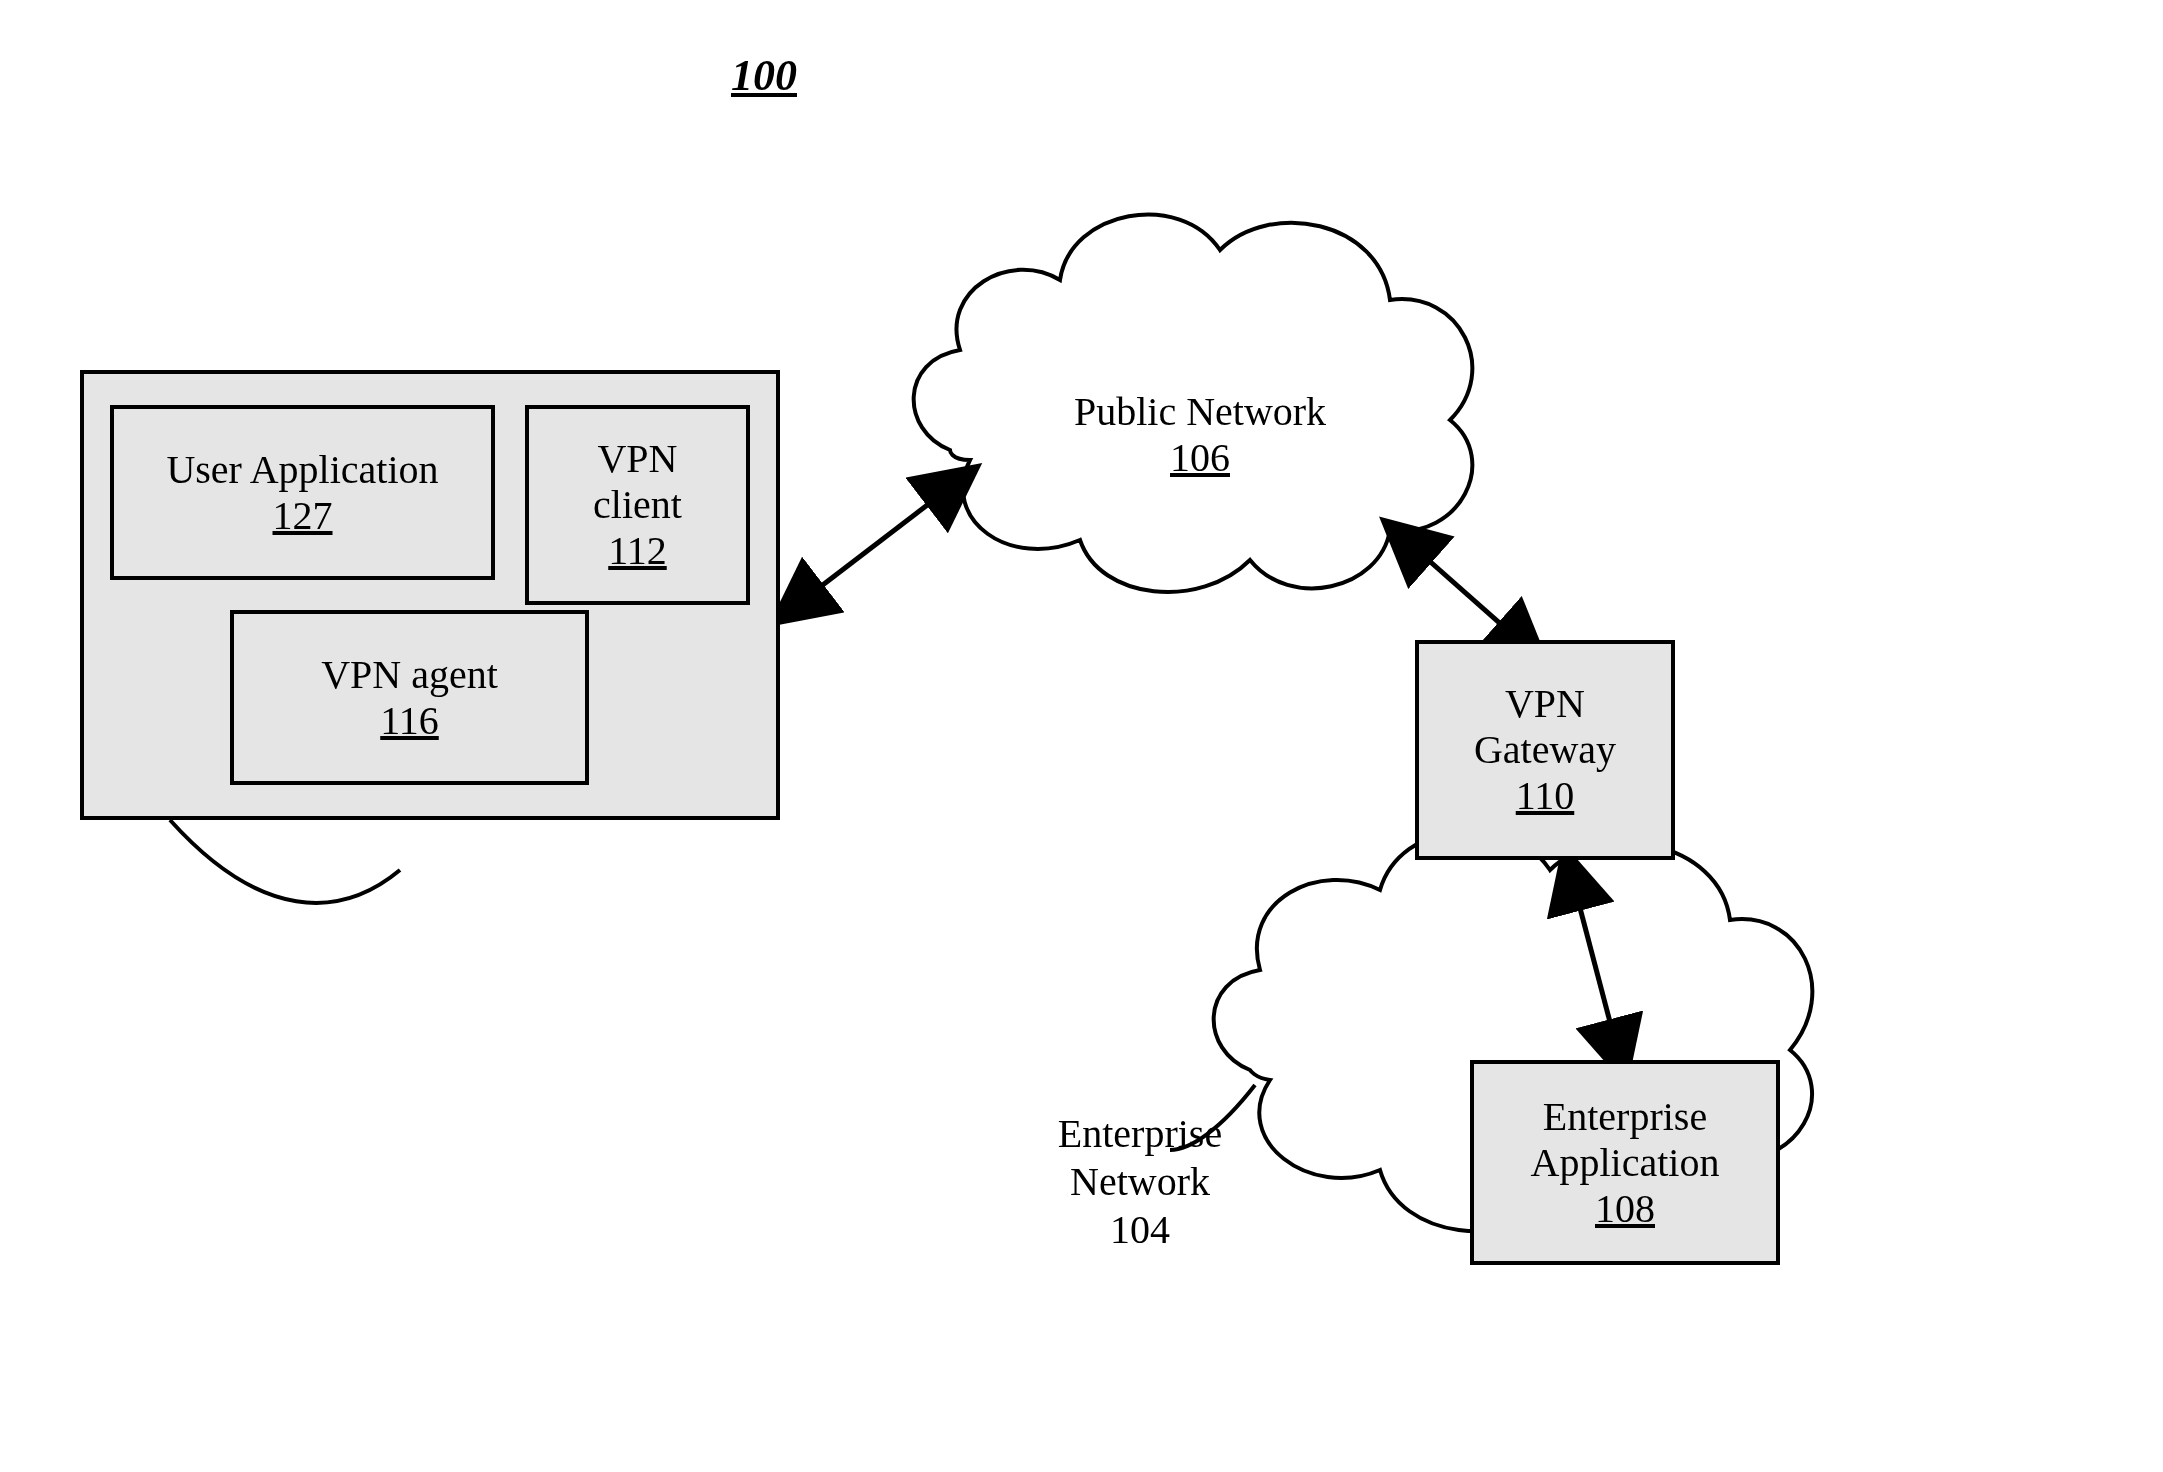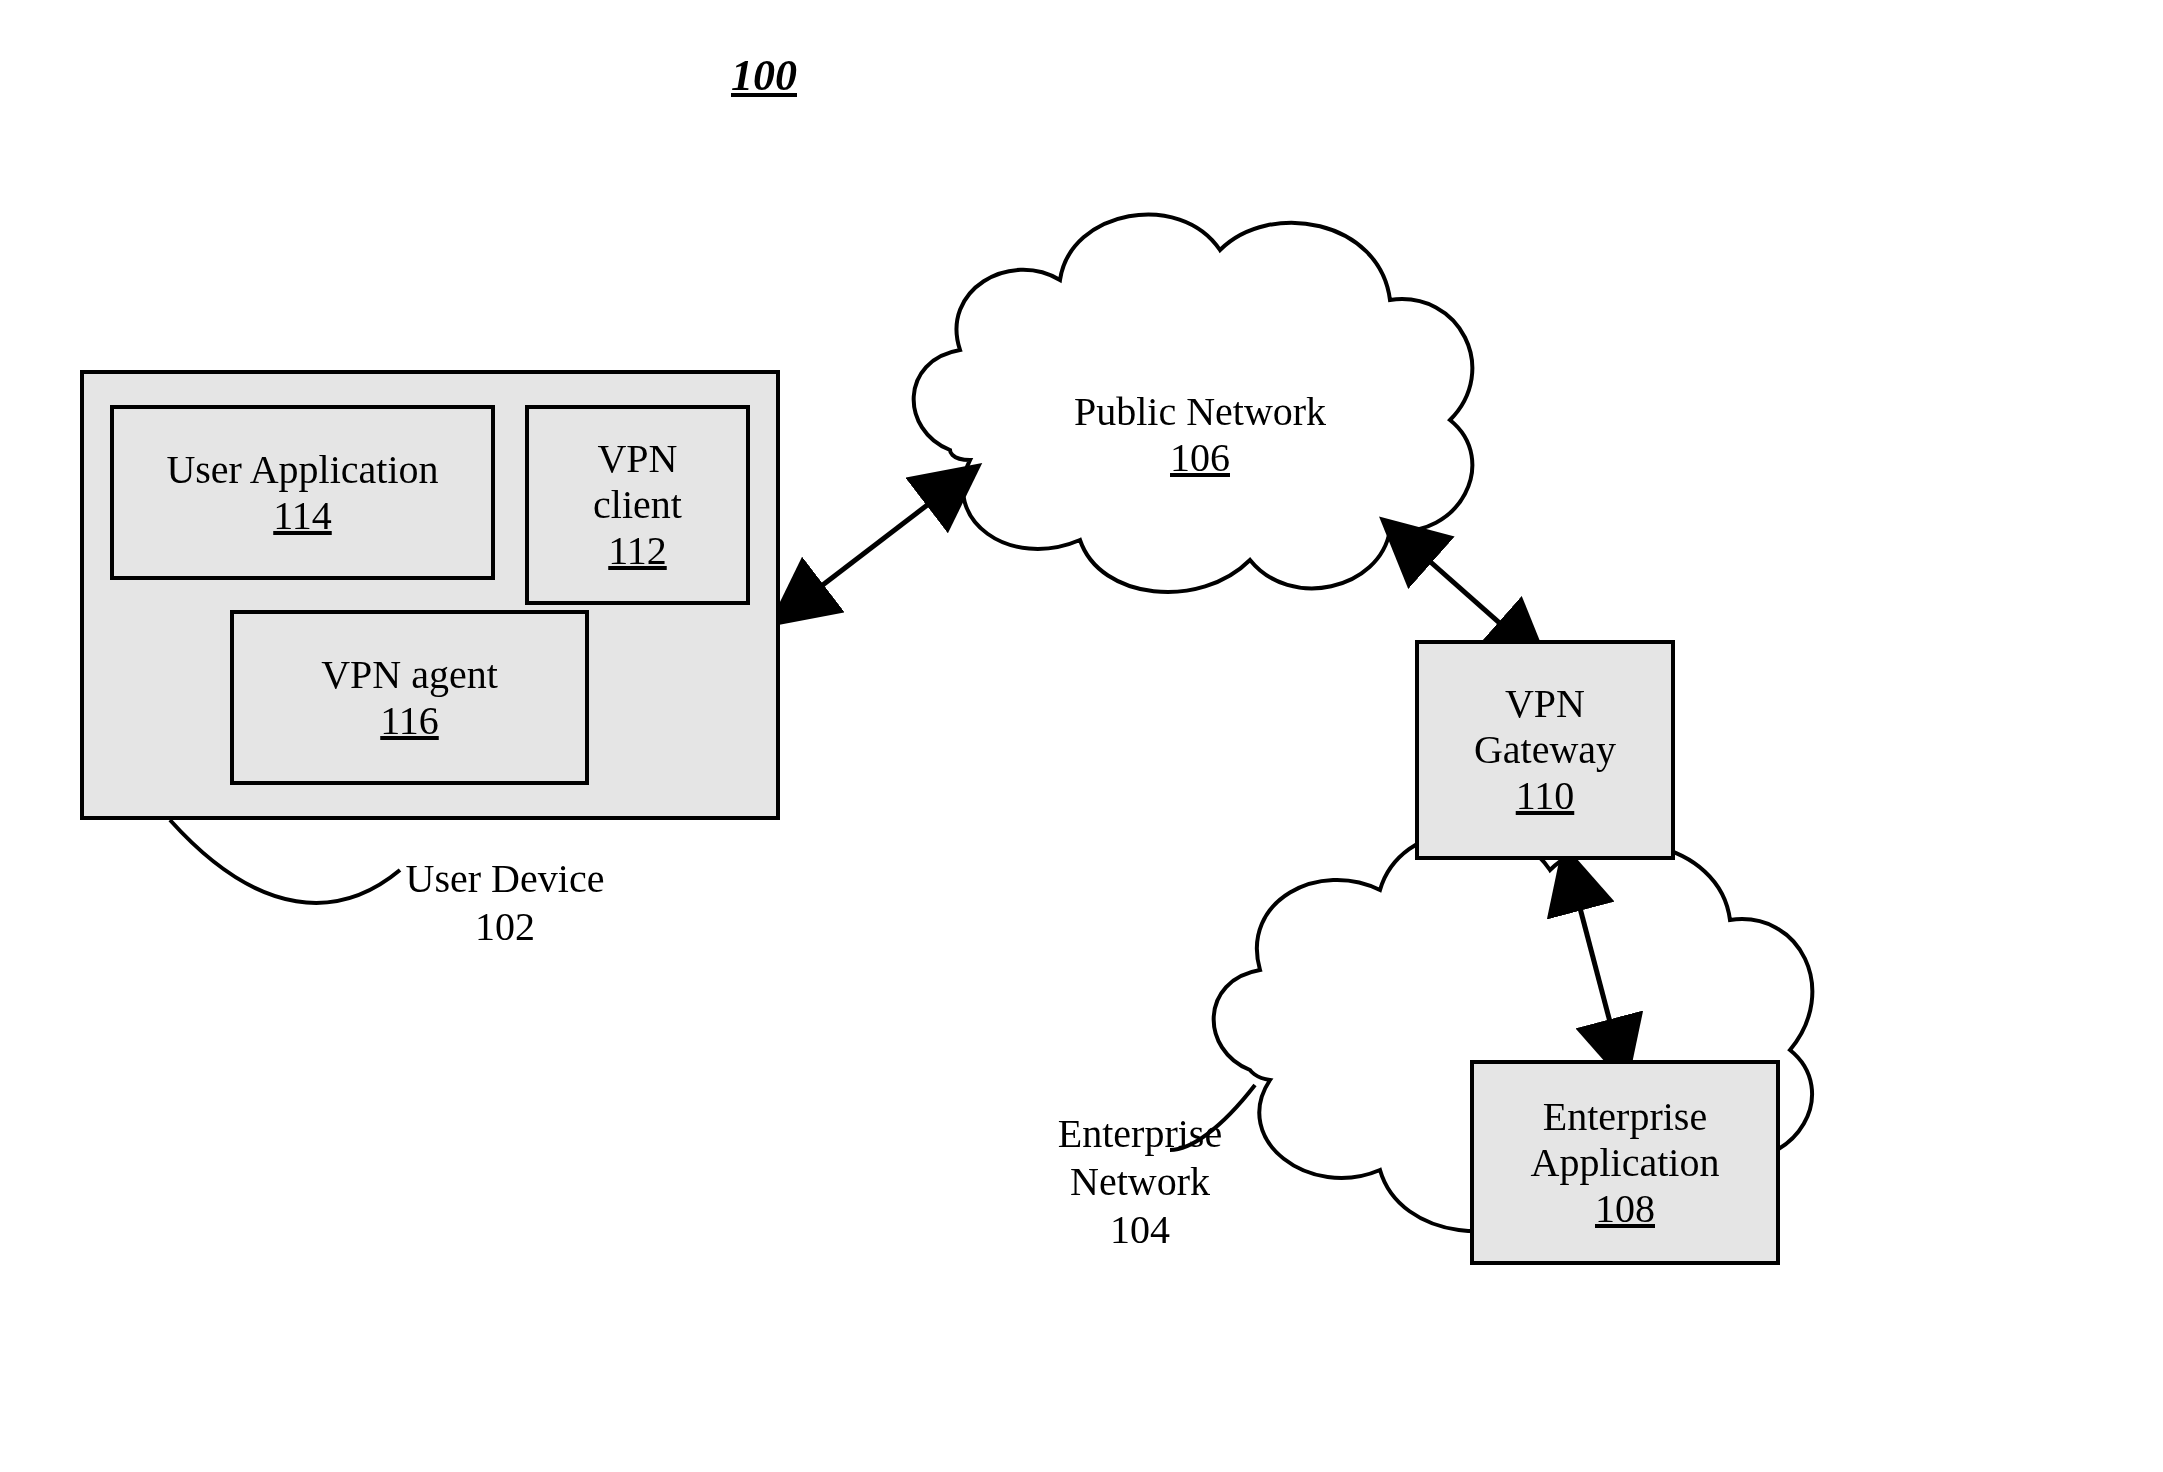--- a/index.html
+++ b/index.html
@@ -115,38 +115,34 @@
     <line x1="1570" y1="870" x2="1620" y2="1060" stroke="#000" stroke-width="5" marker-start="url(#ahR)" marker-end="url(#ah)"></line>
   </svg>
 
   <div class="title" style="left:731px; top:50px;font-style:italic;">100</div>
 
   <div class="box" style="left:80px; top:370px; width:700px; height:450px; justify-content:flex-start;">
   </div>
 
   <div class="box" style="left:110px; top:405px; width:385px; height:175px;">
     <span>User Application</span>
-    <span class="num">114</span>
+    <span class="num">127</span>
   </div>
 
   <div class="box" style="left:525px; top:405px; width:225px; height:200px;">
     <span>VPN</span>
     <span>client</span>
     <span class="num">112</span>
   </div>
 
   <div class="box" style="left:230px; top:610px; width:359px; height:175px;">
     <span>VPN agent</span>
     <span class="num">116</span>
   </div>
 
-  <div class="free-label" style="left:375px; top:855px; width:260px;">
-    <span>User Device</span><br>
-    <span>102</span>
-  </div>
 
   <div class="cloud-label" style="left:1040px; top:350px; width:320px;">
     <span>Public Network</span><br>
     <span class="num">106</span>
   </div>
 
   <div class="box" style="left:1415px; top:640px; width:260px; height:220px;">
     <span>VPN</span>
     <span>Gateway</span>
     <span class="num">110</span>

